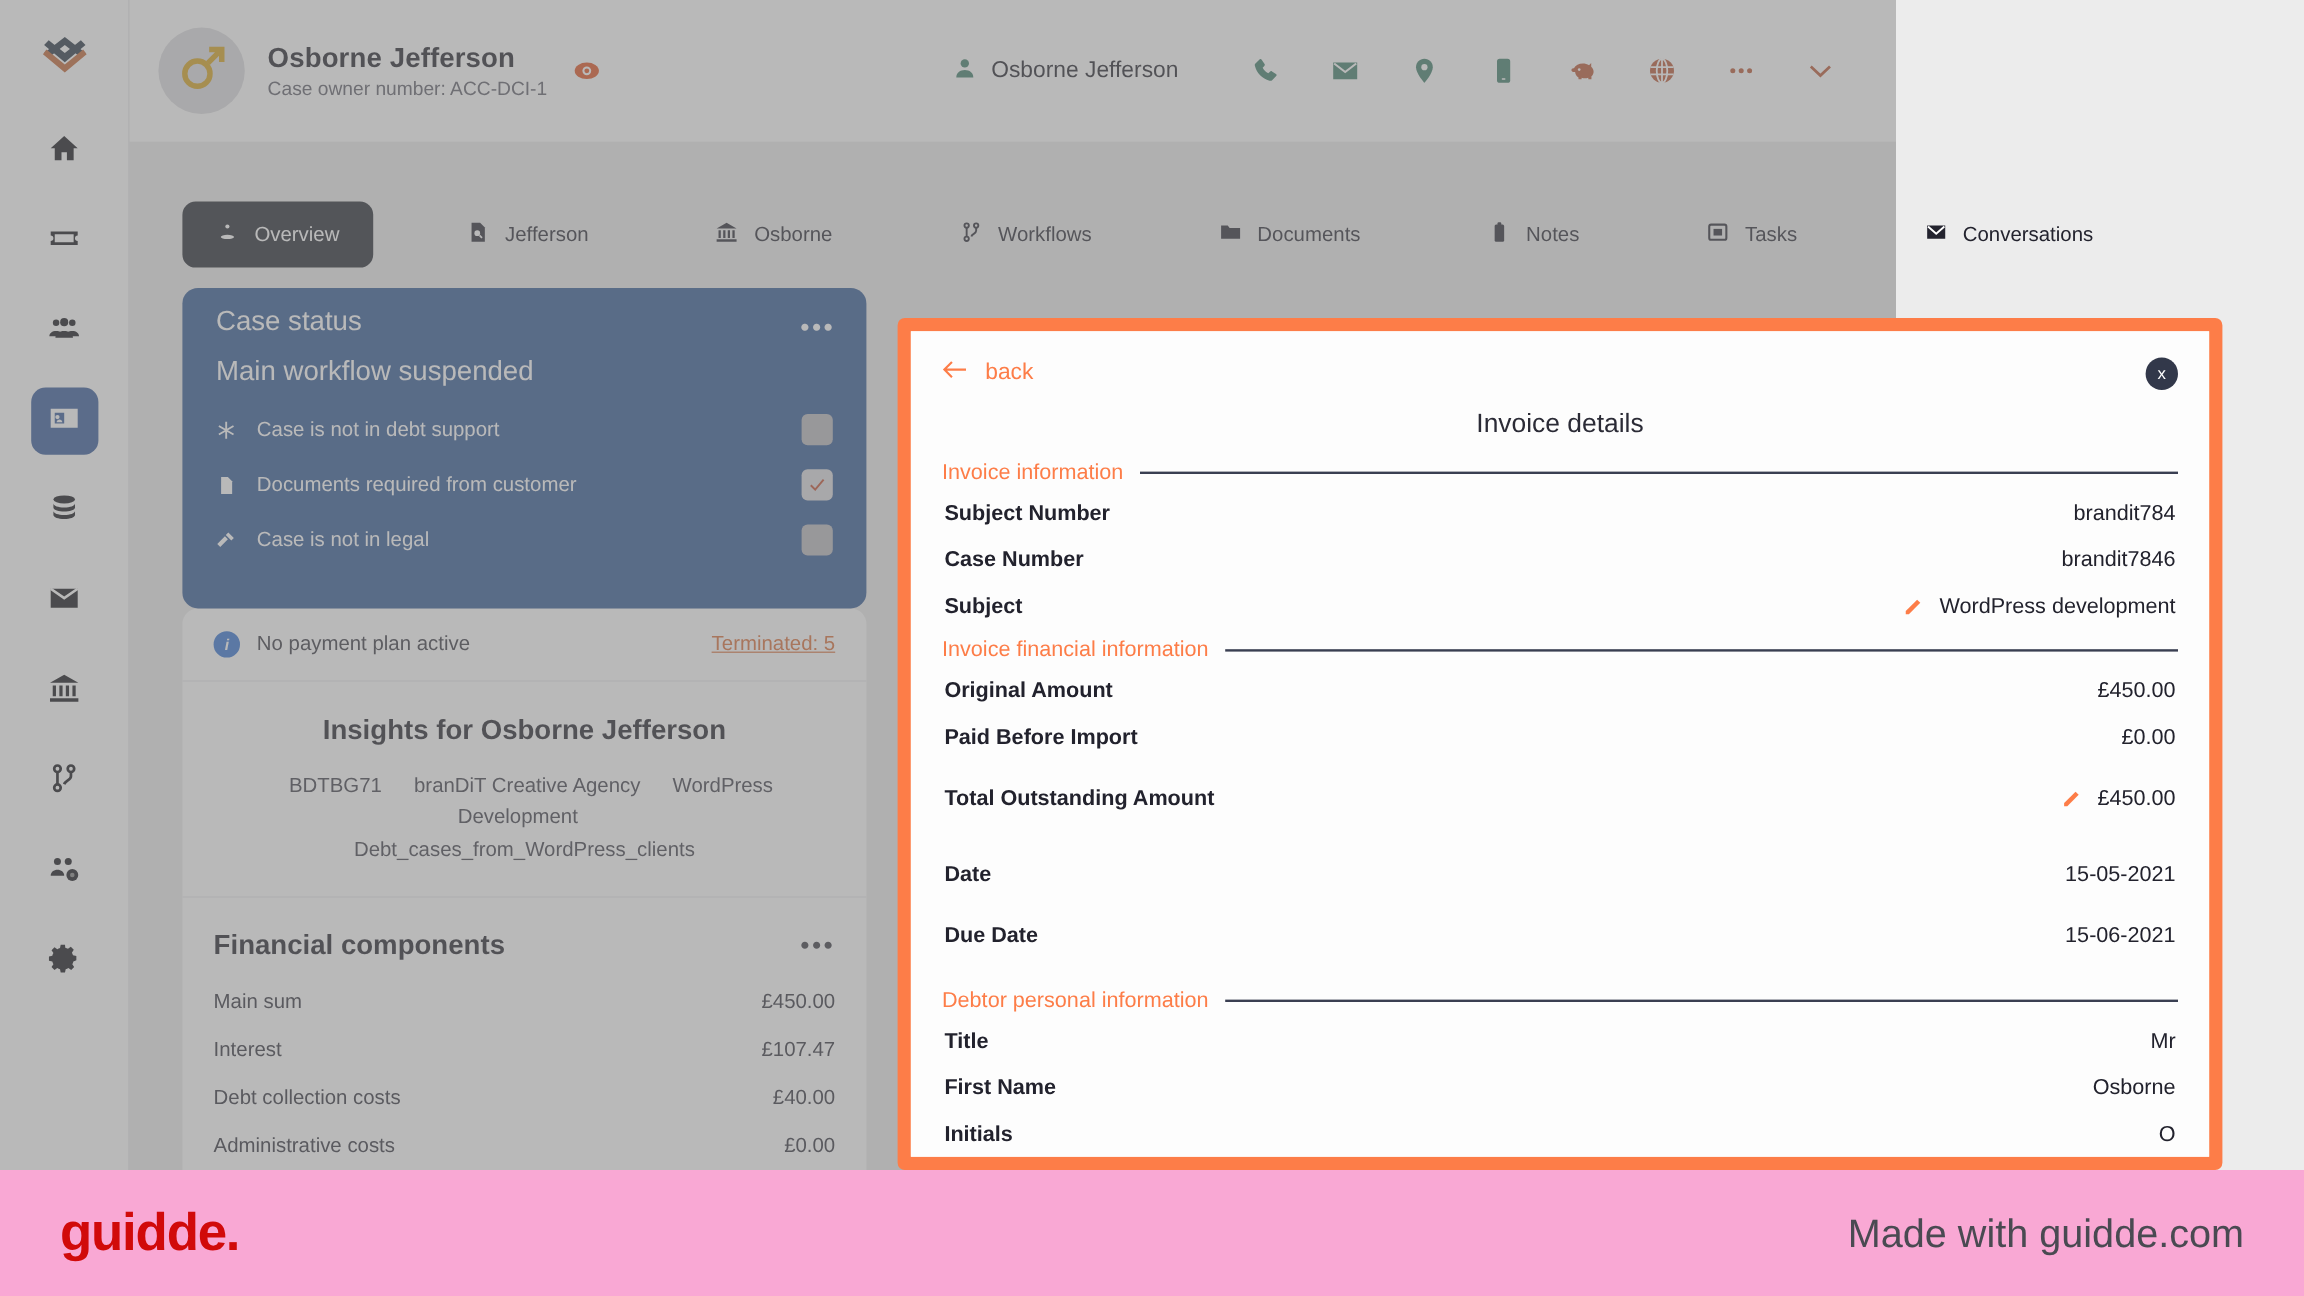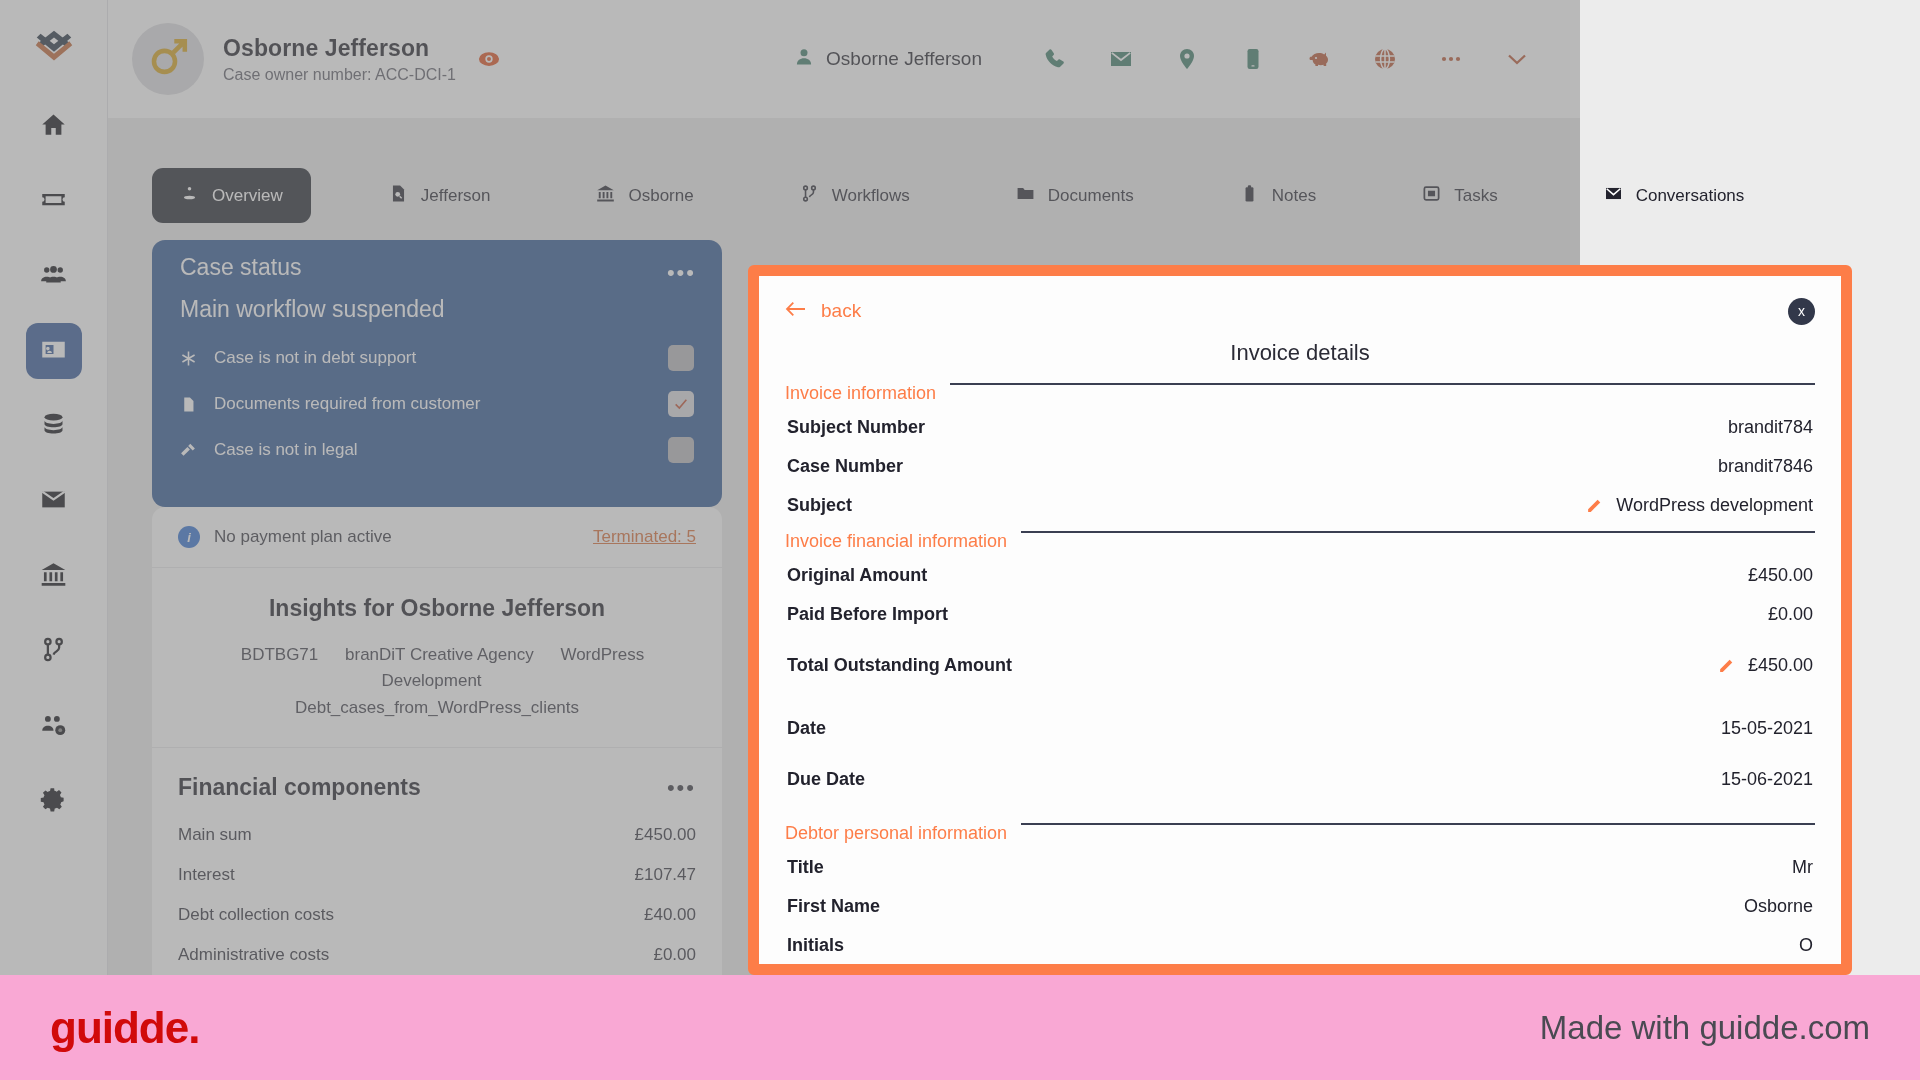--- a/index.html
+++ b/index.html
@@ -105,21 +105,21 @@
   }
   .modal-inner { position:absolute; inset:0; background:#fdfdfd; padding:0 26px; overflow:hidden; }
   .mod-top { display:flex; align-items:center; height:60px; padding-top:10px; }
   .back { display:flex; align-items:center; gap:14px; color:#fd7d48; font-size:19px; cursor:pointer; }
   .back svg { width:22px; height:18px; stroke:#fd7d48; fill:none; stroke-width:2; }
   .close {
     margin-left:auto; width:27px; height:27px; border-radius:50%; background:#32384a;
     display:flex; align-items:center; justify-content:center; color:#fff; font-size:14px; cursor:pointer;
   }
   .mod-title { text-align:center; font-size:22px; color:#2b2b36; margin-top:4px; margin-bottom:17px; }
-  .sec-head { display:flex; align-items:flex-start; gap:14px; margin-top:6px; margin-bottom:4px; }
+  .sec-head { display:flex; align-items:center; gap:14px; margin-top:6px; margin-bottom:4px; }
   .sec-head .t { color:#fd7d48; font-size:18px; white-space:nowrap; }
   .sec-head .ln { flex:1; height:2px; background:#3a3f52; }
   .kv { display:flex; align-items:center; padding:9px 2px; font-size:18px; }
   .kv .k { font-weight:bold; color:#22222d; }
   .kv .v { margin-left:auto; color:#22222d; display:flex; align-items:center; gap:13px; }
   .kv.tall { padding:21px 2px; }
   .pencil { width:17px; height:17px; }
   .pencil svg { width:17px; height:17px; fill:#fd7d48; }
 
   

